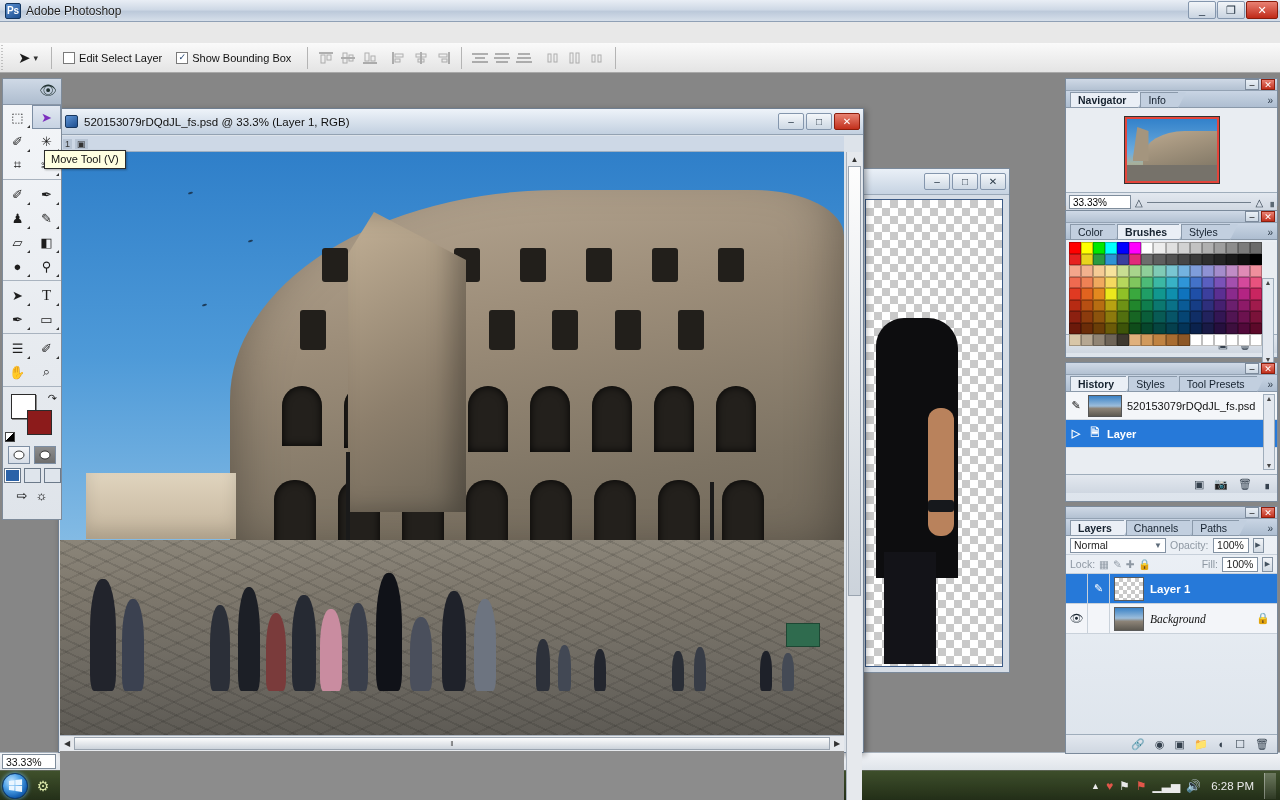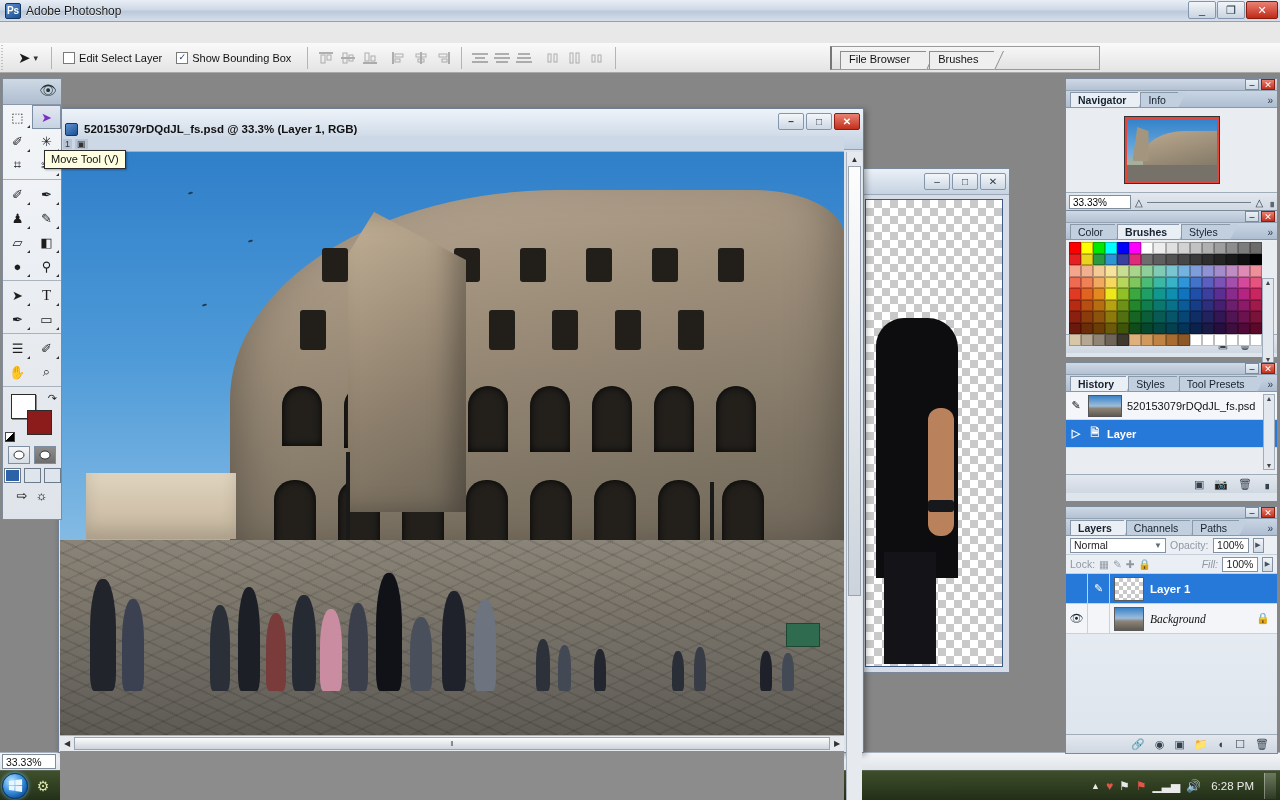--- a/index.html
+++ b/index.html
@@ -163,22 +163,22 @@
     background-color:#ffffff;
   }
 
   
   #doc-front {
     position:absolute; left:58px; top:108px; width:806px; height:645px;
     background:#dde3ea; border:1px solid #6f7e90; z-index:20;
     box-shadow: 2px 2px 6px rgba(0,0,0,.35);
   }
   #doc-front .docbar {
-    height:41px; background:linear-gradient(180deg,#eef3f9,#c2d0e0);
-    border-bottom:1px solid #93a2b2; display:flex; align-items:center; padding-left:6px;font-weight:bold;
+    height:26px; background:linear-gradient(180deg,#eef3f9,#c2d0e0);
+    border-bottom:1px solid #93a2b2; display:flex; align-items:center; padding-left:6px;
   }
   #doc-front .docicon {
     width:13px;height:13px;margin-right:6px;border-radius:2px;
     background:linear-gradient(145deg,#5e93d4,#1d4f90); border:1px solid #16365e;
   }
   #doc-front .doctitle { font-size:11.5px; color:#111; }
   #doc-front .doc-wc { position:absolute; right:3px; top:4px; display:flex; gap:2px;}
   #doc-front .doc-wc .dwb.close{ background:linear-gradient(180deg,#e88272,#c2301c); border-color:#8d1d0c; color:#fff;}
   .rulerish {
     position:absolute; left:1px; top:27px; height:16px; width:784px;
@@ -478,24 +478,20 @@
       <span class="alignico">
           <svg width="14" height="14">
             <rect x="2" y="4" width="3" height="7" fill="none" stroke="#555"></rect>
             <rect x="8" y="4" width="3" height="7" fill="none" stroke="#555"></rect>
           </svg>
         </span>
     </div>
 
     <div class="opt-sep"></div>
 
-    <div class="palwell">
-      <div class="welltab">File Browser</div>
-      <div class="welltab">Brushes</div>
-    </div>
   </div>
 
   <div id="ps-workspace"></div>
 
   <div id="toolbox">
     <div class="tb-head">
       <span class="tb-eye">👁</span>
     </div>
     <div class="tgrid">
       <div class="tcell">
@@ -1006,21 +1002,21 @@
       <div class="numbox">100%</div>
       <div class="spin">▶</div>
     </div>
 
     <div class="lrow-ctl">
       <span class="dim">Lock:</span>
       <span class="dim">▦</span>
       <span class="dim">✎</span>
       <span class="dim">✚</span>
       <span class="dim">🔒</span>
-      <span class="dim" style="margin-left:auto;font-style:italic;">Fill:</span>
+      <span class="dim" style="margin-left:auto;">Fill:</span>
       <div class="numbox">100%</div>
       <div class="spin">▶</div>
     </div>
 
     <div>
       <div class="layerrow sel">
         <span class="eyecell"></span>
         <span class="linkcell">✎</span>
         <span class="lthumb checker" style="background-size:8px 8px;background-position:0 0,4px 4px;"></span>
         <span class="lname">Layer 1</span>

